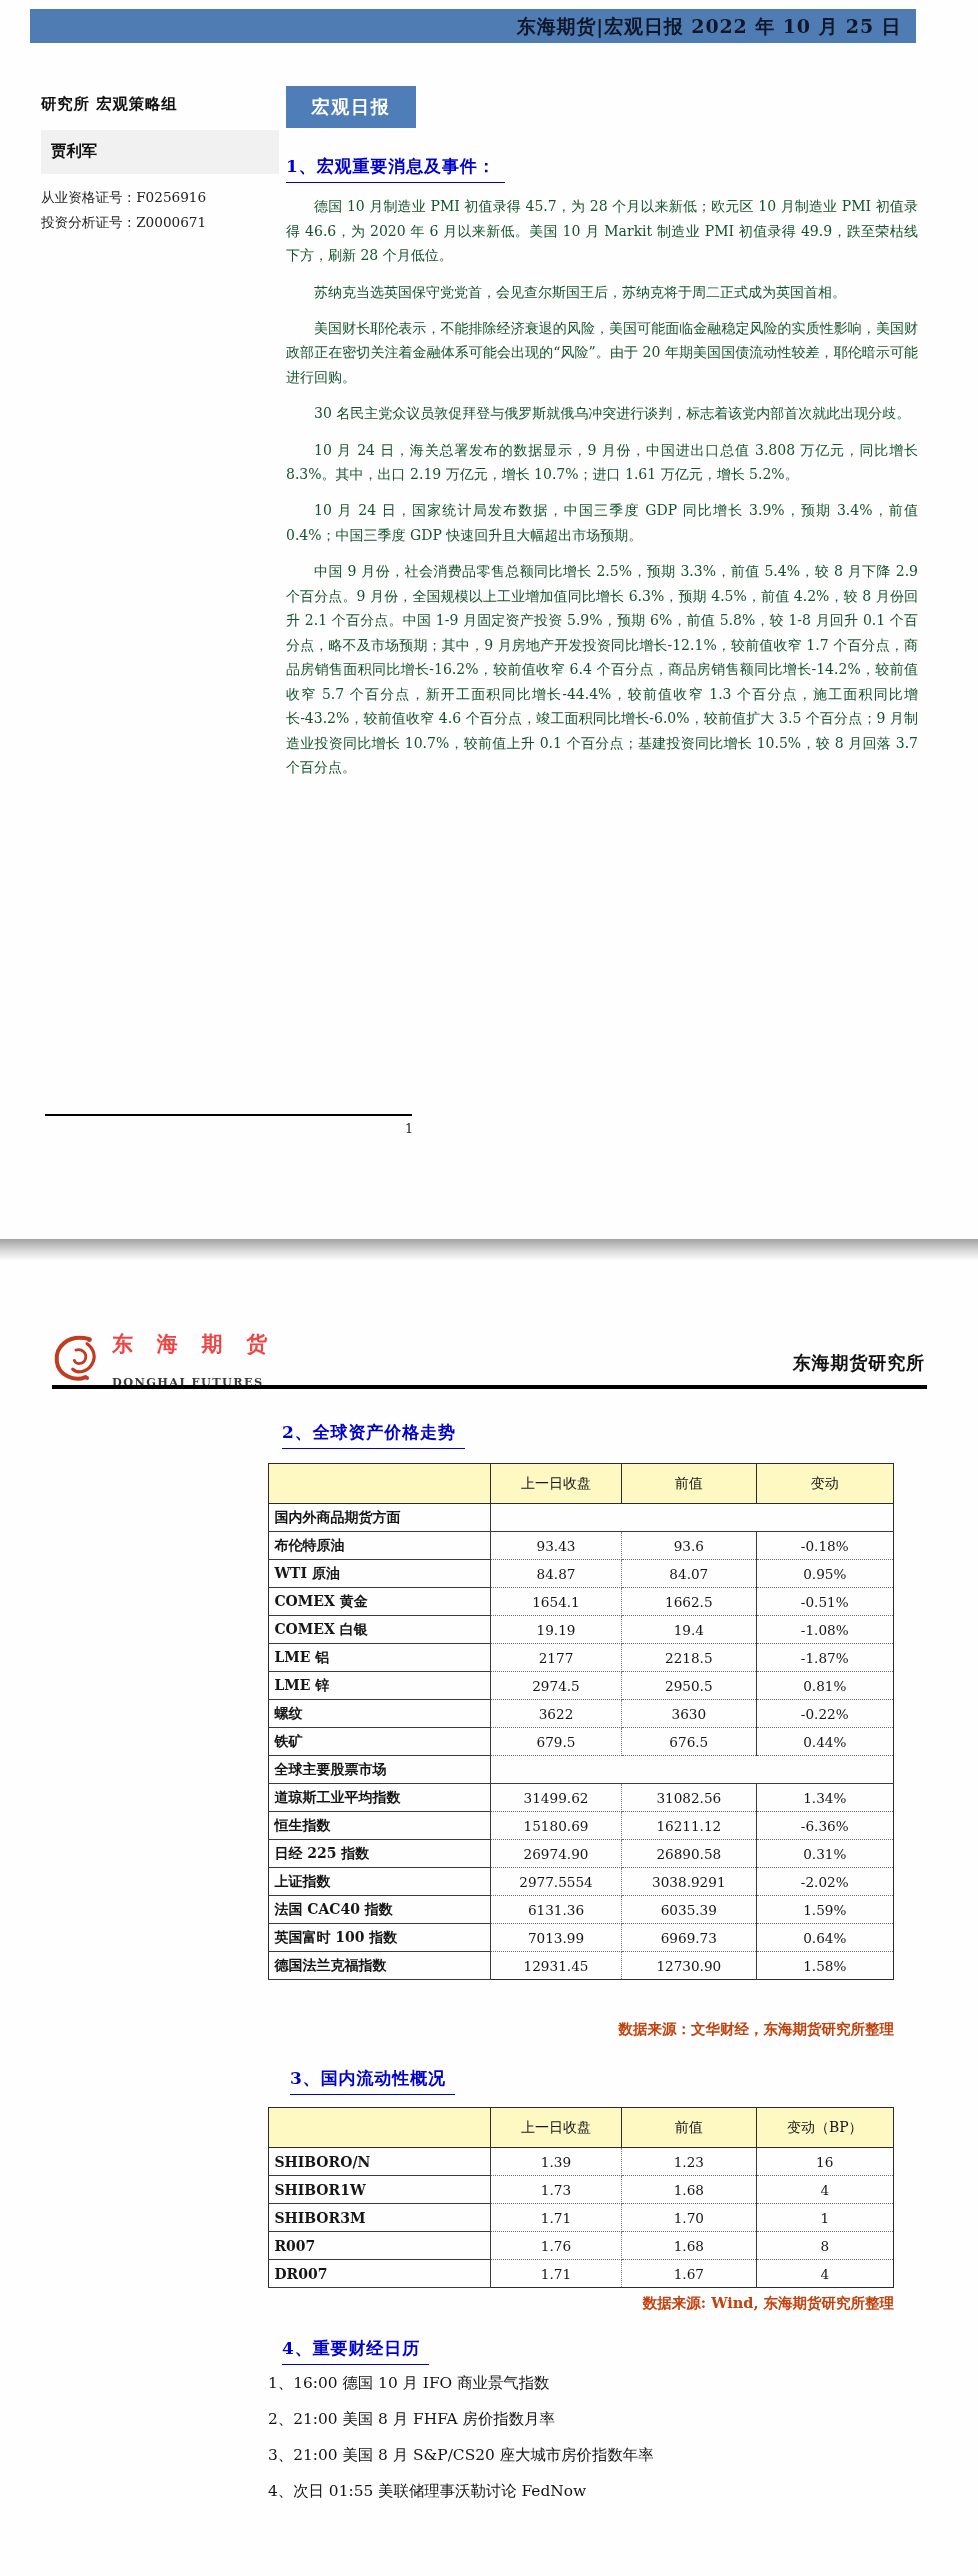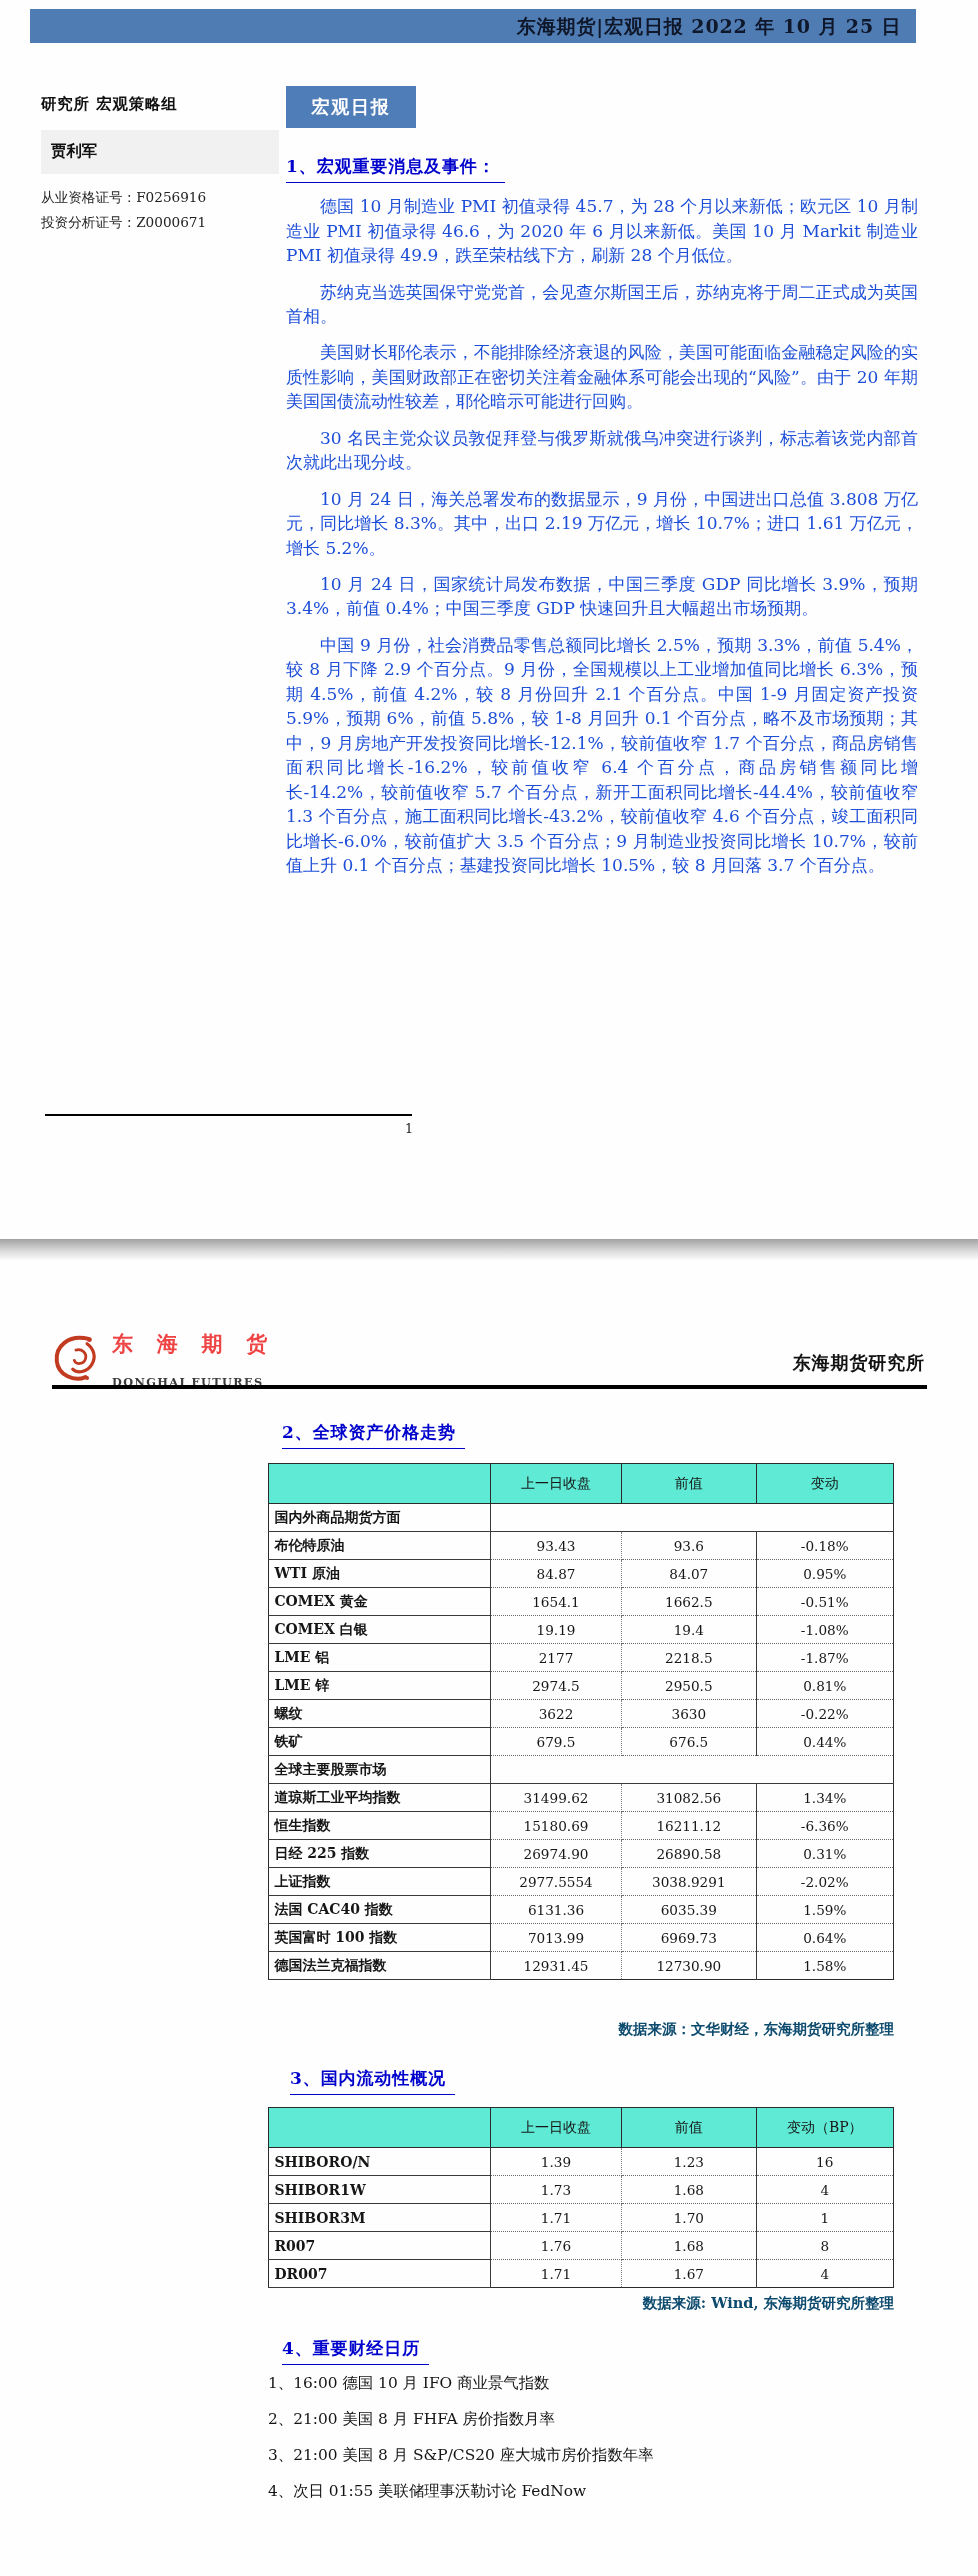--- a/index.html
+++ b/index.html
@@ -13,54 +13,54 @@
   .sidebar{position:absolute;left:41px;top:94px;width:238px;}
   .sidebar .dept{font-weight:bold;font-size:15.4px;letter-spacing:0.9px;}
   .sidebar .analyst-box{background:#f1f1f1;margin-top:14.5px;padding:11.8px 10px;font-weight:bold;font-size:15.4px;}
   .sidebar .certs{margin-top:11px;font-size:13.6px;line-height:1.85;color:#222;}
   .main1{position:absolute;left:286px;top:86px;width:632px;}
   .badge{display:inline-block;background:#4f7db8;color:#fff;font-weight:bold;font-size:18px;
          padding:9px 25.4px;letter-spacing:1.8px;}
   .sec-title{color:#0000cc;font-weight:bold;font-size:17px;letter-spacing:0.9px;
              display:inline-block;border-bottom:1.8px solid #0000cc;padding-bottom:3.6px;padding-right:9px;}
   .main1 .sec-title{margin-top:27px;}
-  .main1 p{margin:11.8px 0 0 0;text-align:justify;text-indent:2em;font-size:17px;line-height:24.5px;color:#1d4ed8;}
+  .main1 p{margin:11.8px 0 0 0;text-align:justify;text-indent:2em;font-size:14px;line-height:24.5px;color:#14532d;}
   .footrule{position:absolute;left:45px;top:1114px;width:367px;border-top:2.7px solid #000;}
   .pagenum{position:absolute;left:405px;top:1121px;font-size:12.7px;color:#222;}
 
   
   .pagesep{position:absolute;left:0;top:1239px;width:978px;height:21px;
            background:linear-gradient(#a2a2a2,#d9d9d9 55%,#fbfbfb);}
 
   
   .logo{position:absolute;left:52px;top:1330px;display:flex;align-items:center;gap:9px;}
   .logo .cn{font-weight:bold;font-size:21px;letter-spacing:8.2px;color:#ef4444;white-space:nowrap;}
   .logo .en{font-weight:bold;font-size:11.3px;letter-spacing:1.4px;color:#3a3a3a;margin-top:17px;}
   .institute{position:absolute;right:53px;top:1351px;font-weight:bold;font-size:18px;letter-spacing:0.9px;}
   .hrule{position:absolute;left:52px;top:1385px;width:875px;height:3.6px;background:#000;}
   .sec2{position:absolute;left:282px;top:1421px;}
   .sec3{position:absolute;left:282px;top:2067px;margin-left:8px;}
   .sec4{position:absolute;left:282px;top:2337px;}
 
   table.rpt{border-collapse:collapse;table-layout:fixed;font-size:13.6px;color:#161616;}
   table.rpt th,table.rpt td{padding:0 5.4px;height:28px;box-sizing:border-box;}
   table.rpt{border:1.8px solid #2b2b2b;}
-  table.rpt thead th{background:#5eead4;font-weight:normal;font-size:14px;text-align:center;
+  table.rpt thead th{background:#fef9c3;font-weight:normal;font-size:14px;text-align:center;
                      height:40px;border:0.9px solid #2b2b2b;}
   td.lbl{font-weight:bold;text-align:left;padding-left:11px;border-right:0.9px solid #3a3a3a;
          border-bottom:0.9px solid #3a3a3a;font-size:14px;}
   td.n1{text-align:center;border-right:0.9px dotted #808080;border-bottom:0.9px dotted #6a6a6a;}
   td.n2{text-align:center;border-right:0.9px solid #3a3a3a;border-bottom:0.9px dotted #6a6a6a;}
   td.n3{text-align:center;border-bottom:0.9px dotted #6a6a6a;}
   tr.section-row td{border-bottom:0.9px solid #3a3a3a;}
   tr.section-row td.n1,tr.section-row td.n2{border-right:none;}
   #global-table{position:absolute;left:268px;top:1463px;width:626px;}
   #liquidity-table{position:absolute;left:268px;top:2107px;width:626px;}
   .col-lbl{width:35.5%;} .col-a{width:21%;} .col-b{width:21.5%;} .col-c{width:22%;}
-  .src{position:absolute;width:626px;left:268px;text-align:right;font-weight:bold;font-size:14.5px;color:#0c4a6e;}
+  .src{position:absolute;width:626px;left:268px;text-align:right;font-weight:bold;font-size:14.5px;color:#c2410c;}
   .src1{top:2020px;} .src2{top:2294px;}
   .calendar{position:absolute;left:268px;top:2365px;width:635px;font-size:15.4px;color:#141414;}
   .calendar div{line-height:36px;}
 </style>
 </head>
 <body>
 
 <div id="canvas">
 
   <div class="topbar">

